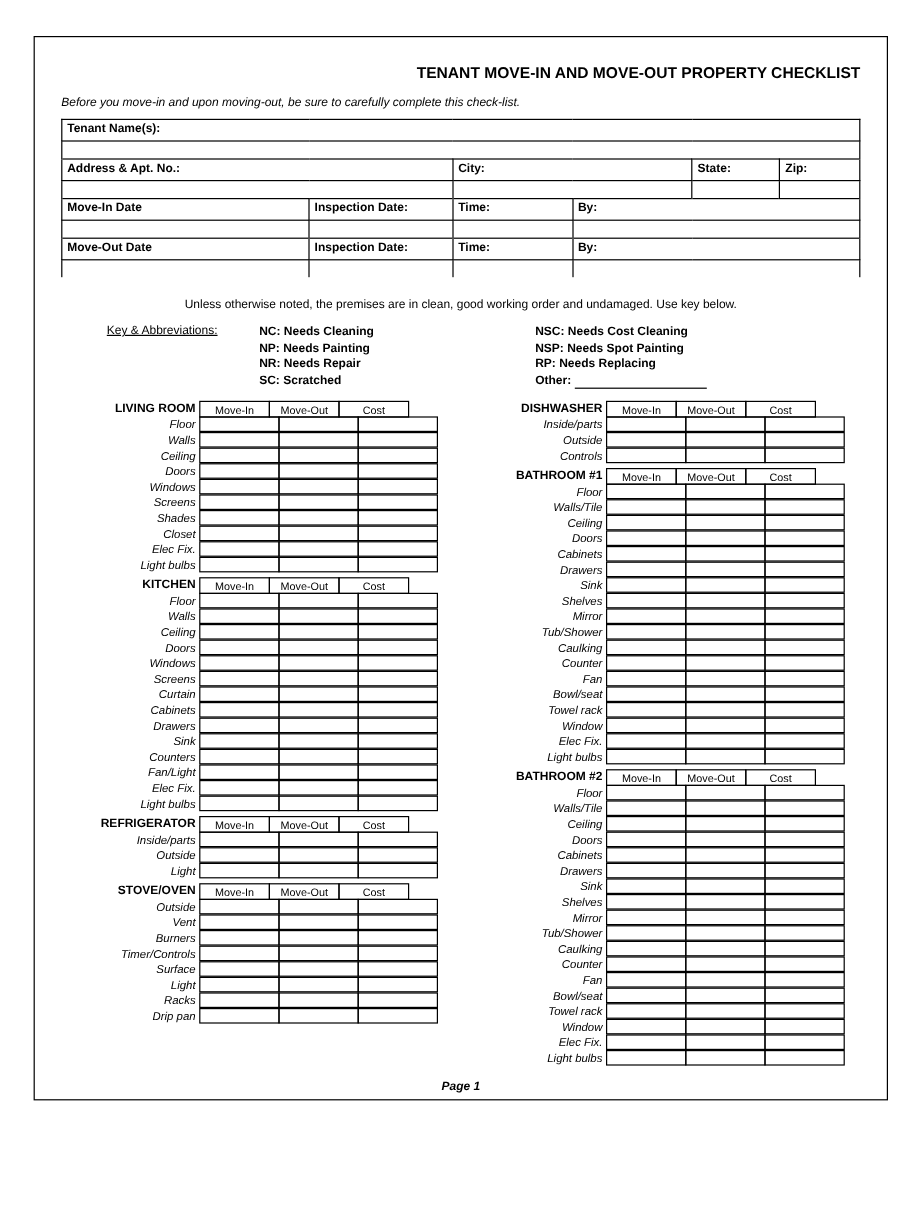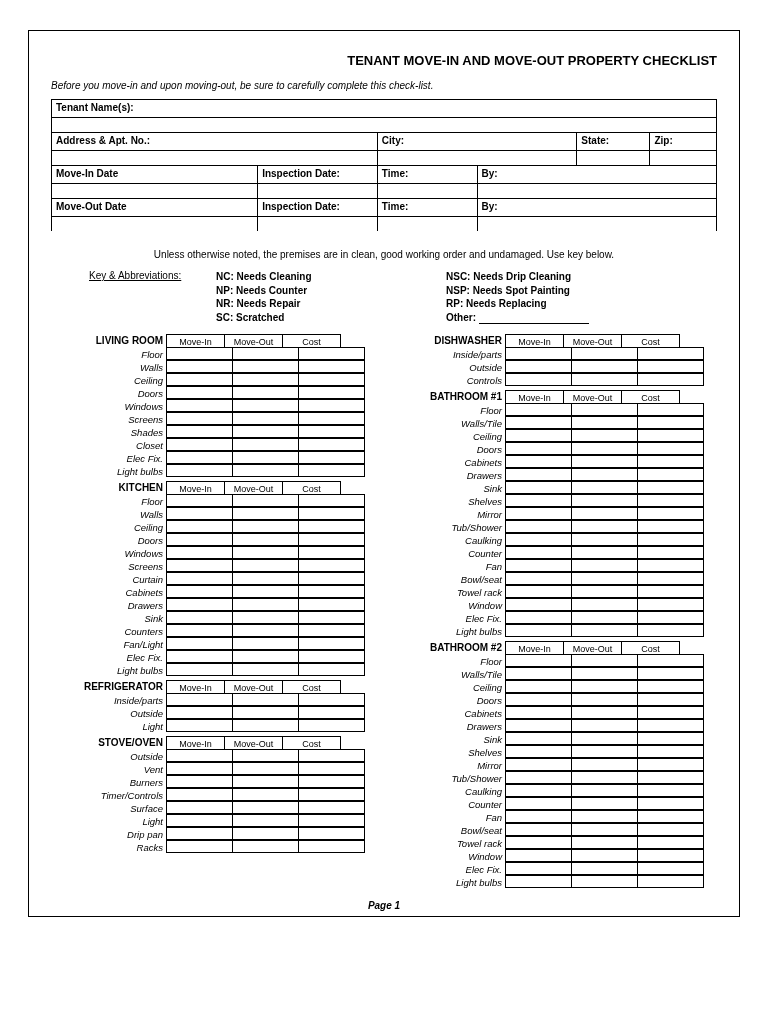--- a/index.html
+++ b/index.html
@@ -199,26 +199,26 @@
     </tr>
   </tbody>
     </table>
 
   <div class="note">Unless otherwise noted, the premises are in clean, good working order and undamaged.  Use key below.</div>
 
   <div class="key-section">
     <div class="key-label">Key &amp; Abbreviations:</div>
     <div class="key-col" id="keys-left">
         <div><b>NC: Needs Cleaning</b></div>
-        <div><b>NP: Needs Counter</b></div>
+        <div><b>NP: Needs Painting</b></div>
         <div><b>NR: Needs Repair</b></div>
         <div><b>SC: Scratched</b></div>
       </div>
     <div class="key-col" id="keys-right">
-        <div><b>NSC: Needs Drip Cleaning</b></div>
+        <div><b>NSC: Needs Cost Cleaning</b></div>
         <div><b>NSP: Needs Spot Painting</b></div>
         <div><b>RP: Needs Replacing</b></div>
         <div><b>Other:</b> <span class="other-line"></span></div>
       </div>
   </div>
 
   <div class="columns">
     <div class="col" id="left-col">
         <div class="section-group">
           <div class="section-header">
@@ -517,29 +517,29 @@
           </div>
           <div class="item-row">
             <div class="item-label">Light</div>
             <div class="item-cells">
               <div class="item-cell"></div>
               <div class="item-cell"></div>
               <div class="item-cell"></div>
             </div>
           </div>
           <div class="item-row">
+            <div class="item-label">Racks</div>
+            <div class="item-cells">
+              <div class="item-cell"></div>
+              <div class="item-cell"></div>
+              <div class="item-cell"></div>
+            </div>
+          </div>
+          <div class="item-row">
             <div class="item-label">Drip pan</div>
-            <div class="item-cells">
-              <div class="item-cell"></div>
-              <div class="item-cell"></div>
-              <div class="item-cell"></div>
-            </div>
-          </div>
-          <div class="item-row">
-            <div class="item-label">Racks</div>
             <div class="item-cells">
               <div class="item-cell"></div>
               <div class="item-cell"></div>
               <div class="item-cell"></div>
             </div>
           </div>
         </div>
       </div>
     <div class="col" id="right-col">
         <div class="section-group">

